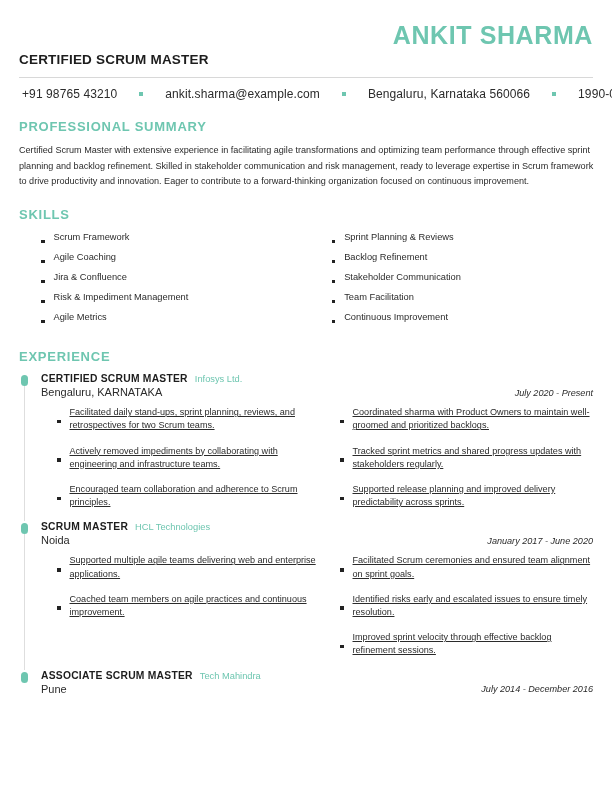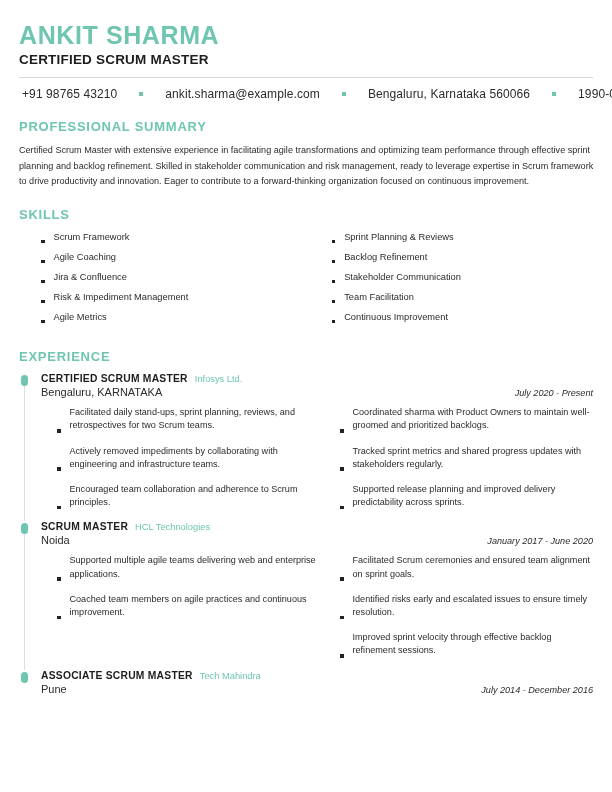--- a/index.html
+++ b/index.html
@@ -24,20 +24,21 @@
   }
 
   
   .name {
     font-size: 25px;
     font-weight: bold;
     letter-spacing: 0.6px;
     color: #6ec6b0;
     line-height: 1.05;
     margin: 0 0 4px 0;
+    text-align: right;
   }
   .headline {
     font-size: 13.5px;
     font-weight: bold;
     letter-spacing: 0.2px;
     color: #1d1d1d;
     margin: 0 0 10px 0;
   }
   .rule {
     height: 1px;
@@ -168,29 +169,30 @@
     display: flex;
     padding-left: 16px;
   }
   .bul-col {
     width: 267px;
     box-sizing: border-box;
   }
   .bul-col.right { padding-left: 16px; }
   .bul-item {
     display: flex;
-    align-items: flex-end;
+    align-items: center;
     font-size: 9.1px;
     line-height: 13.2px;
     color: #2b2b2b;
     margin-bottom: 12px;
+    text-decoration: underline;
   }
   .bul-item .sq-bullet { margin-top: 4.5px; }
   .bul-text { flex: 1; }
-  .exp-entry.last .exp-meta { margin-bottom: 2px; }
+  .exp-entry.last .exp-meta { margin-bottom: 2px; align-items: center; }
 </style>
 </head>
 <body>
 
 <div class="page">
 
   <div>
     <h1 class="name">ANKIT SHARMA</h1>
     <h2 class="headline">CERTIFIED SCRUM MASTER</h2>
     <div class="rule"></div>

